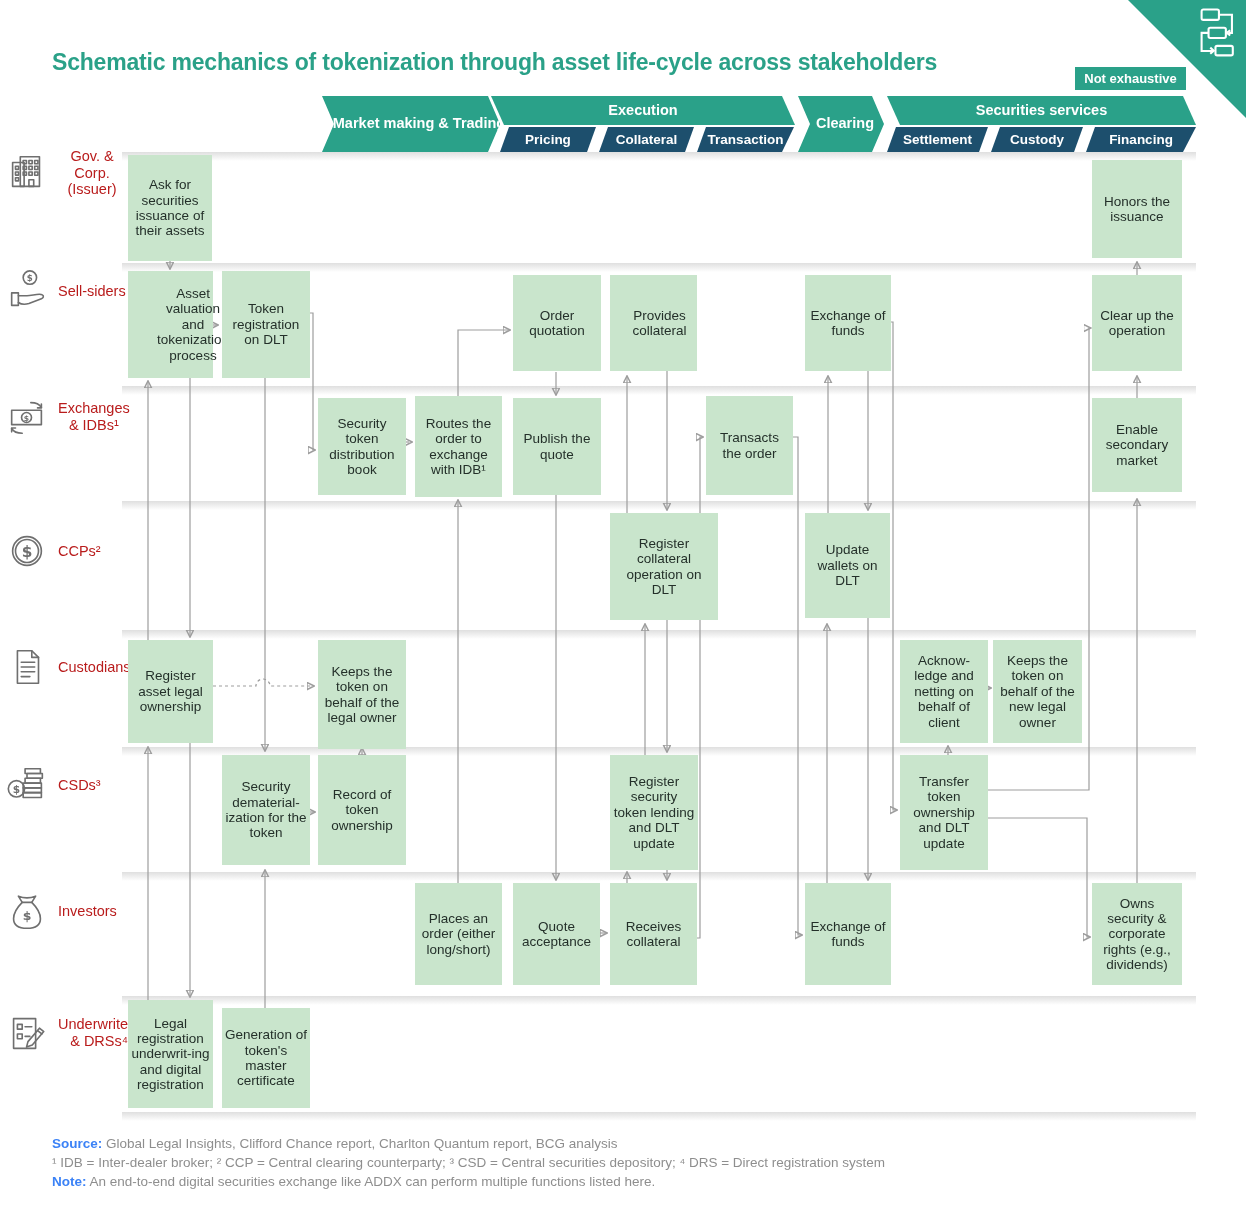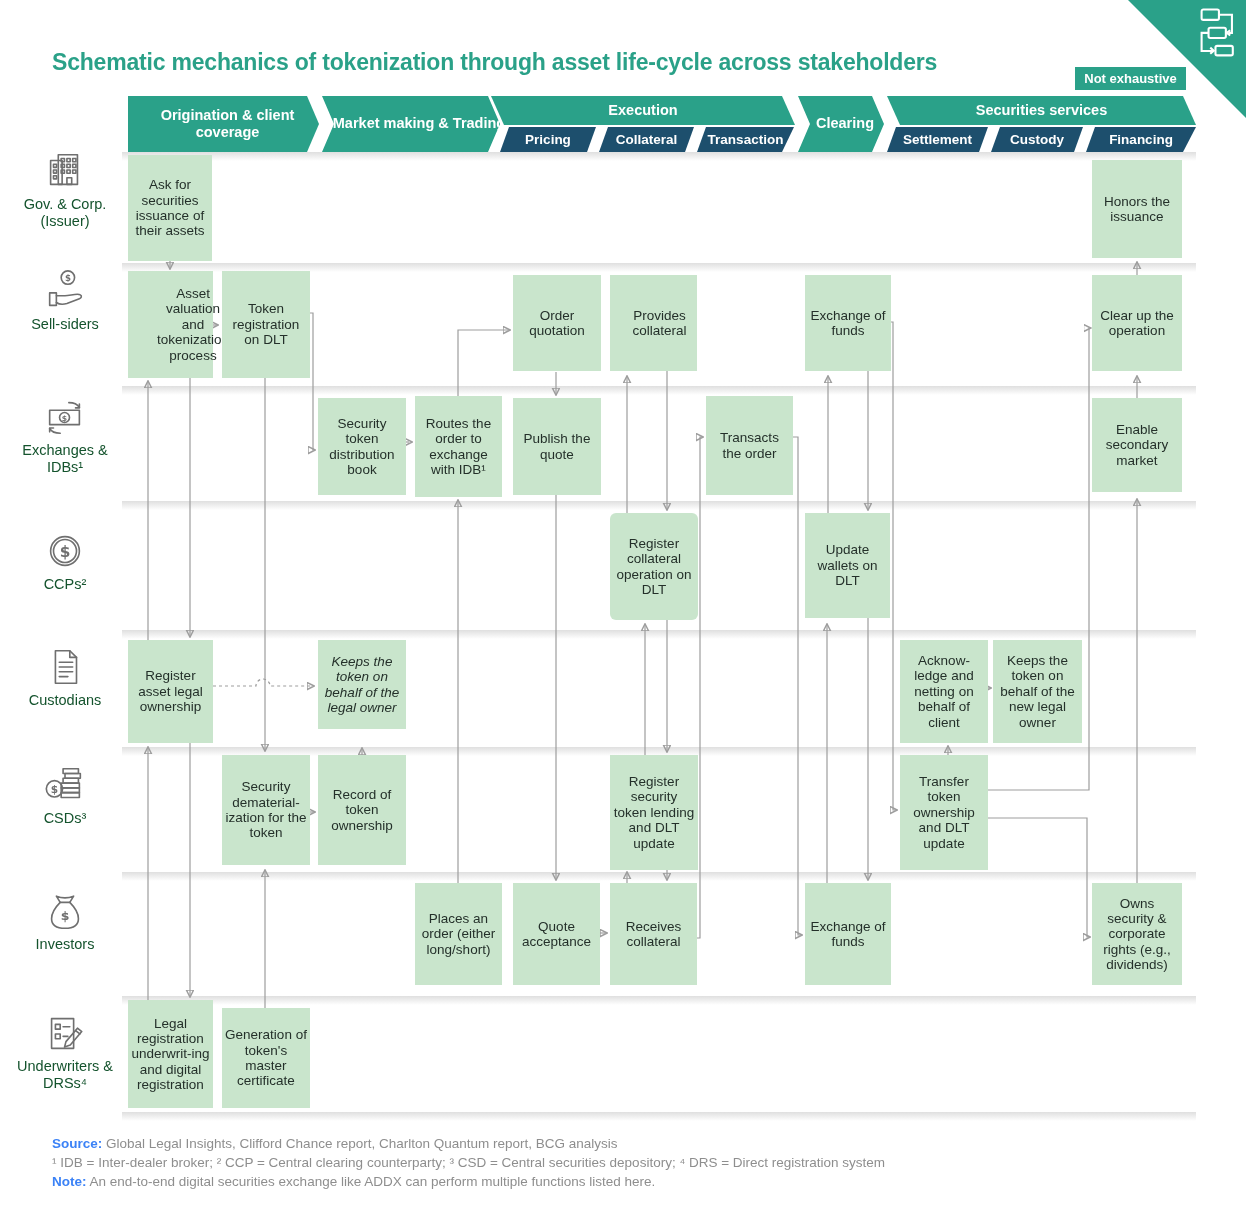--- a/index.html
+++ b/index.html
@@ -16,22 +16,22 @@
   .phase{position:absolute;top:96px;height:56px;background:#2aa189;color:#fff;display:flex;
          align-items:center;justify-content:center;text-align:center;font-weight:bold;
          font-size:14.5px;line-height:1.18;}
   .phase.short{height:29px;}
   .sub{position:absolute;top:127px;height:25px;background:#1d4f6d;color:#fff;font-weight:bold;
        font-size:13.5px;display:flex;align-items:center;justify-content:center;}
   
   .stripe{position:absolute;left:122px;width:1074px;height:9px;
           background:linear-gradient(to bottom,rgba(110,110,110,0.22),rgba(110,110,110,0));}
   
-  .stk{position:absolute;left:4px;width:122px;display:flex;flex-direction:column;align-items:center;
-       gap:2px;color:#14532d;font-size:14.5px;text-align:center;line-height:1.15;}
+  .stk{position:absolute;left:4px;width:122px;display:flex;align-items:center;
+       gap:8px;color:#b91c1c;font-size:14.5px;text-align:center;line-height:1.15;}
   .stk-icon svg{width:46px;height:46px;display:block;}
   .ic{stroke:#6f6f6f;stroke-width:1.7;fill:none;stroke-linejoin:round;stroke-linecap:round;}
   .ic-t{font-family:"DejaVu Sans",sans-serif;font-weight:bold;fill:#6f6f6f;stroke:none;text-anchor:middle;}
   
   .box{position:absolute;background:#c9e5cc;color:#24302a;display:flex;align-items:center;
        justify-content:center;text-align:center;font-size:13.5px;line-height:1.14;
        padding:3px;box-sizing:border-box;z-index:2;}
   
   #wires{position:absolute;left:0;top:0;z-index:1;}
   #wires path{stroke:#9d9d9d;stroke-width:1.2;fill:none;}
@@ -53,23 +53,20 @@
       <rect x="18" y="4" width="20" height="12" rx="2"></rect>
       <rect x="26" y="25" width="20" height="12" rx="2"></rect>
       <rect x="34" y="46" width="20" height="11" rx="2"></rect>
       <path d="M38,10 h15 v21 h-4"></path>
         <path d="M51,28 l-4,3 4,3"></path>
       <path d="M26,31 h-8 v21 h13"></path>
         <path d="M28,48 l4,3.5 -4,3.5"></path>
     </g>
   </svg>
 
-  <div class="phase" style="left:128px;width:191px;clip-path:polygon(0 0,179px 0,191px 28px,179px 56px,0 56px);padding:0 10px 0 4px;">
-    <span>Origination &amp; client coverage</span>
-    </div>
   <div class="phase" style="left:322px;width:178px;clip-path:polygon(0 0,166px 0,178px 28px,166px 56px,0 56px,12px 28px);padding:0 8px;">
     <span>Market making &amp; Trading</span>
     </div>
   <div class="phase short" style="left:491px;width:304px;clip-path:polygon(0 0,291px 0,304px 29px,13px 29px);">
     <span>Execution</span>
     </div>
   <div class="phase" style="left:798px;width:86px;clip-path:polygon(0 0,74px 0,86px 28px,74px 56px,0 56px,12px 28px);padding:0 4px;">
     <span>Clearing</span>
     </div>
   <div class="phase short" style="left:887px;width:309px;clip-path:polygon(0 0,296px 0,309px 29px,13px 29px);">
@@ -283,24 +280,24 @@
       <div class="box" style="left: 222px; top: 271px; width: 88px; height: 107px;">Token registration on DLT</div>
       <div class="box" style="left: 513px; top: 275px; width: 88px; height: 96px;">Order quotation</div>
       <div class="box" style="left: 610px; top: 275px; width: 87px; height: 96px; padding-left: 15px;">Provides collateral</div>
       <div class="box" style="left: 805px; top: 275px; width: 86px; height: 96px;">Exchange of funds</div>
       <div class="box" style="left: 1092px; top: 275px; width: 90px; height: 96px;">Clear up the operation</div>
       <div class="box" style="left: 318px; top: 398px; width: 88px; height: 97px;">Security token distribution book</div>
       <div class="box" style="left: 415px; top: 396px; width: 87px; height: 101px;">Routes the order to exchange with IDB¹</div>
       <div class="box" style="left: 513px; top: 398px; width: 88px; height: 97px;">Publish the quote</div>
       <div class="box" style="left: 706px; top: 396px; width: 87px; height: 99px;">Transacts the order</div>
       <div class="box" style="left: 1092px; top: 398px; width: 90px; height: 94px;">Enable secondary market</div>
-      <div class="box" style="left: 610px; top: 513px; width: 88px; height: 107px; border-radius: 6px;">Register collateral operation on DLT</div>
+      <div class="box" style="left: 610px; top: 513px; width: 108px; height: 107px;">Register collateral operation on DLT</div>
       <div class="box" style="left: 805px; top: 513px; width: 85px; height: 105px;">Update wallets on DLT</div>
       <div class="box" style="left: 128px; top: 640px; width: 85px; height: 103px;">Register asset legal ownership</div>
-      <div class="box" style="left: 318px; top: 640px; width: 88px; height: 89px; font-style: italic;">Keeps the token on behalf of the legal owner</div>
+      <div class="box" style="left: 318px; top: 640px; width: 88px; height: 109px;">Keeps the token on behalf of the legal owner</div>
       <div class="box" style="left: 900px; top: 640px; width: 88px; height: 103px;">Acknow-ledge and netting on behalf of client</div>
       <div class="box" style="left: 993px; top: 640px; width: 89px; height: 103px;">Keeps the token on behalf of the new legal owner</div>
       <div class="box" style="left: 222px; top: 755px; width: 88px; height: 110px;">Security dematerial-ization for the token</div>
       <div class="box" style="left: 318px; top: 755px; width: 88px; height: 110px;">Record of token ownership</div>
       <div class="box" style="left: 610px; top: 755px; width: 88px; height: 115px;">Register security token lending and DLT update</div>
       <div class="box" style="left: 900px; top: 755px; width: 88px; height: 115px;">Transfer token ownership and DLT update</div>
       <div class="box" style="left: 415px; top: 883px; width: 87px; height: 102px;">Places an order (either long/short)</div>
       <div class="box" style="left: 513px; top: 883px; width: 87px; height: 102px;">Quote acceptance</div>
       <div class="box" style="left: 610px; top: 883px; width: 87px; height: 102px;">Receives collateral</div>
       <div class="box" style="left: 805px; top: 883px; width: 86px; height: 102px;">Exchange of funds</div>

